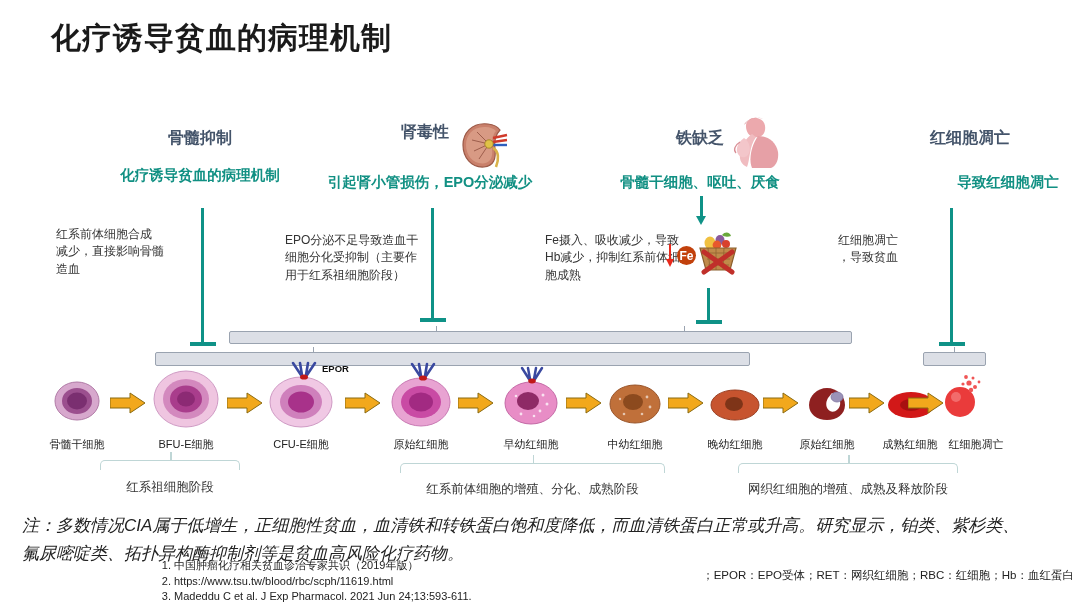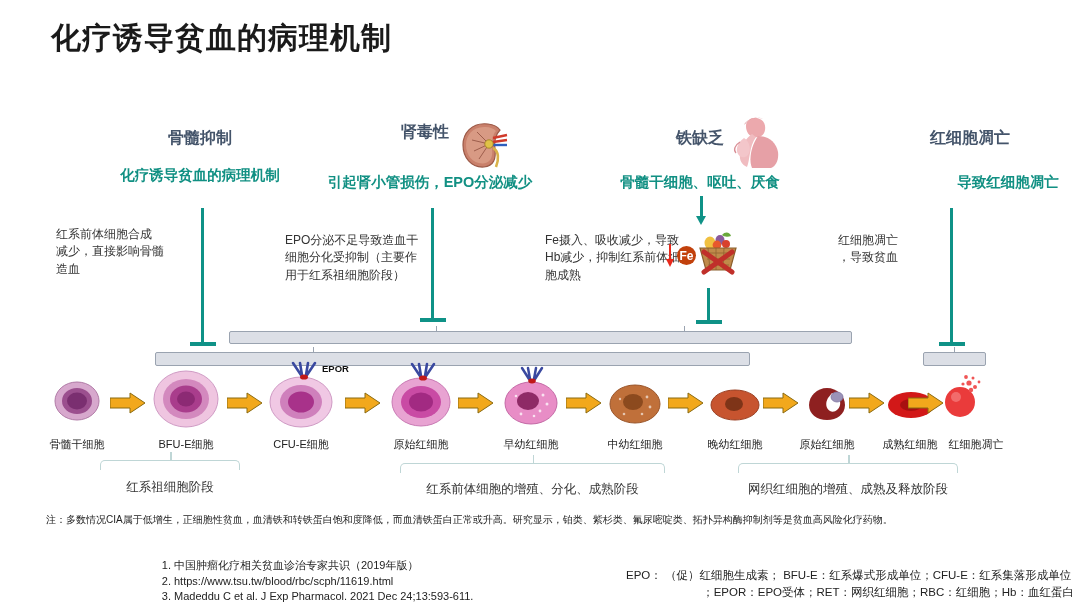--- a/index.html
+++ b/index.html
@@ -68,22 +68,23 @@
   
   .cell-label{
     position:absolute;font-size:11px;color:#222;white-space:nowrap;text-align:center;
   }
   .cell{position:absolute;}
 
   .arrow-y{position:absolute;}
 
   
   #note{
-    left:46px;top:512px;width:1012px;font-size:10px;color:#222;
+    left:22px;top:512px;width:1012px;font-size:17px;color:#222;
     line-height:1.65;
+    font-style:italic;
   }
   #refs{
     left:152px;top:558px;font-size:11px;color:#222;line-height:1.42;
   }
   #refs ol{margin:0;padding-left:22px;}
   #refs li{white-space:nowrap;}
   #legend{
     left:626px;top:567px;width:448px;font-size:11.5px;color:#222;line-height:1.5;
   }
   #legend .l2{text-align:right;}
@@ -411,20 +412,19 @@
   <div class="stem"></div>
 </div>
 <div class="cap" style="left:732px;top:481px;width:232px;">网织红细胞的增殖、成熟及释放阶段</div>
 
 <div class="abs" id="note">注：多数情况CIA属于低增生，正细胞性贫血，血清铁和转铁蛋白饱和度降低，而血清铁蛋白正常或升高。研究显示，铂类、紫杉类、氟尿嘧啶类、拓扑异构酶抑制剂等是贫血高风险化疗药物。</div>
 
 <div class="abs" id="refs">
   <ol>
     <li>中国肿瘤化疗相关贫血诊治专家共识（2019年版）</li>
     <li>https://www.tsu.tw/blood/rbc/scph/11619.html</li>
-    <li>Madeddu C et al. J Exp Pharmacol. 2021 Dec 24;13:593-611.</li>
+    <li>Madeddu C et al. J Exp Pharmacol. 2021 Jun 24;13:593-611.</li>
   </ol>
 </div>
 
 <div class="abs" id="legend">
-  <div class="l1">EPO： （促）红细胞生成素； BFU-E：红系爆式形成单位；CFU-E：红系集落形成单位</div>
   <div class="l2">；EPOR：EPO受体；RET：网织红细胞；RBC：红细胞；Hb：血红蛋白</div>
 </div>
 
 </body></html>

